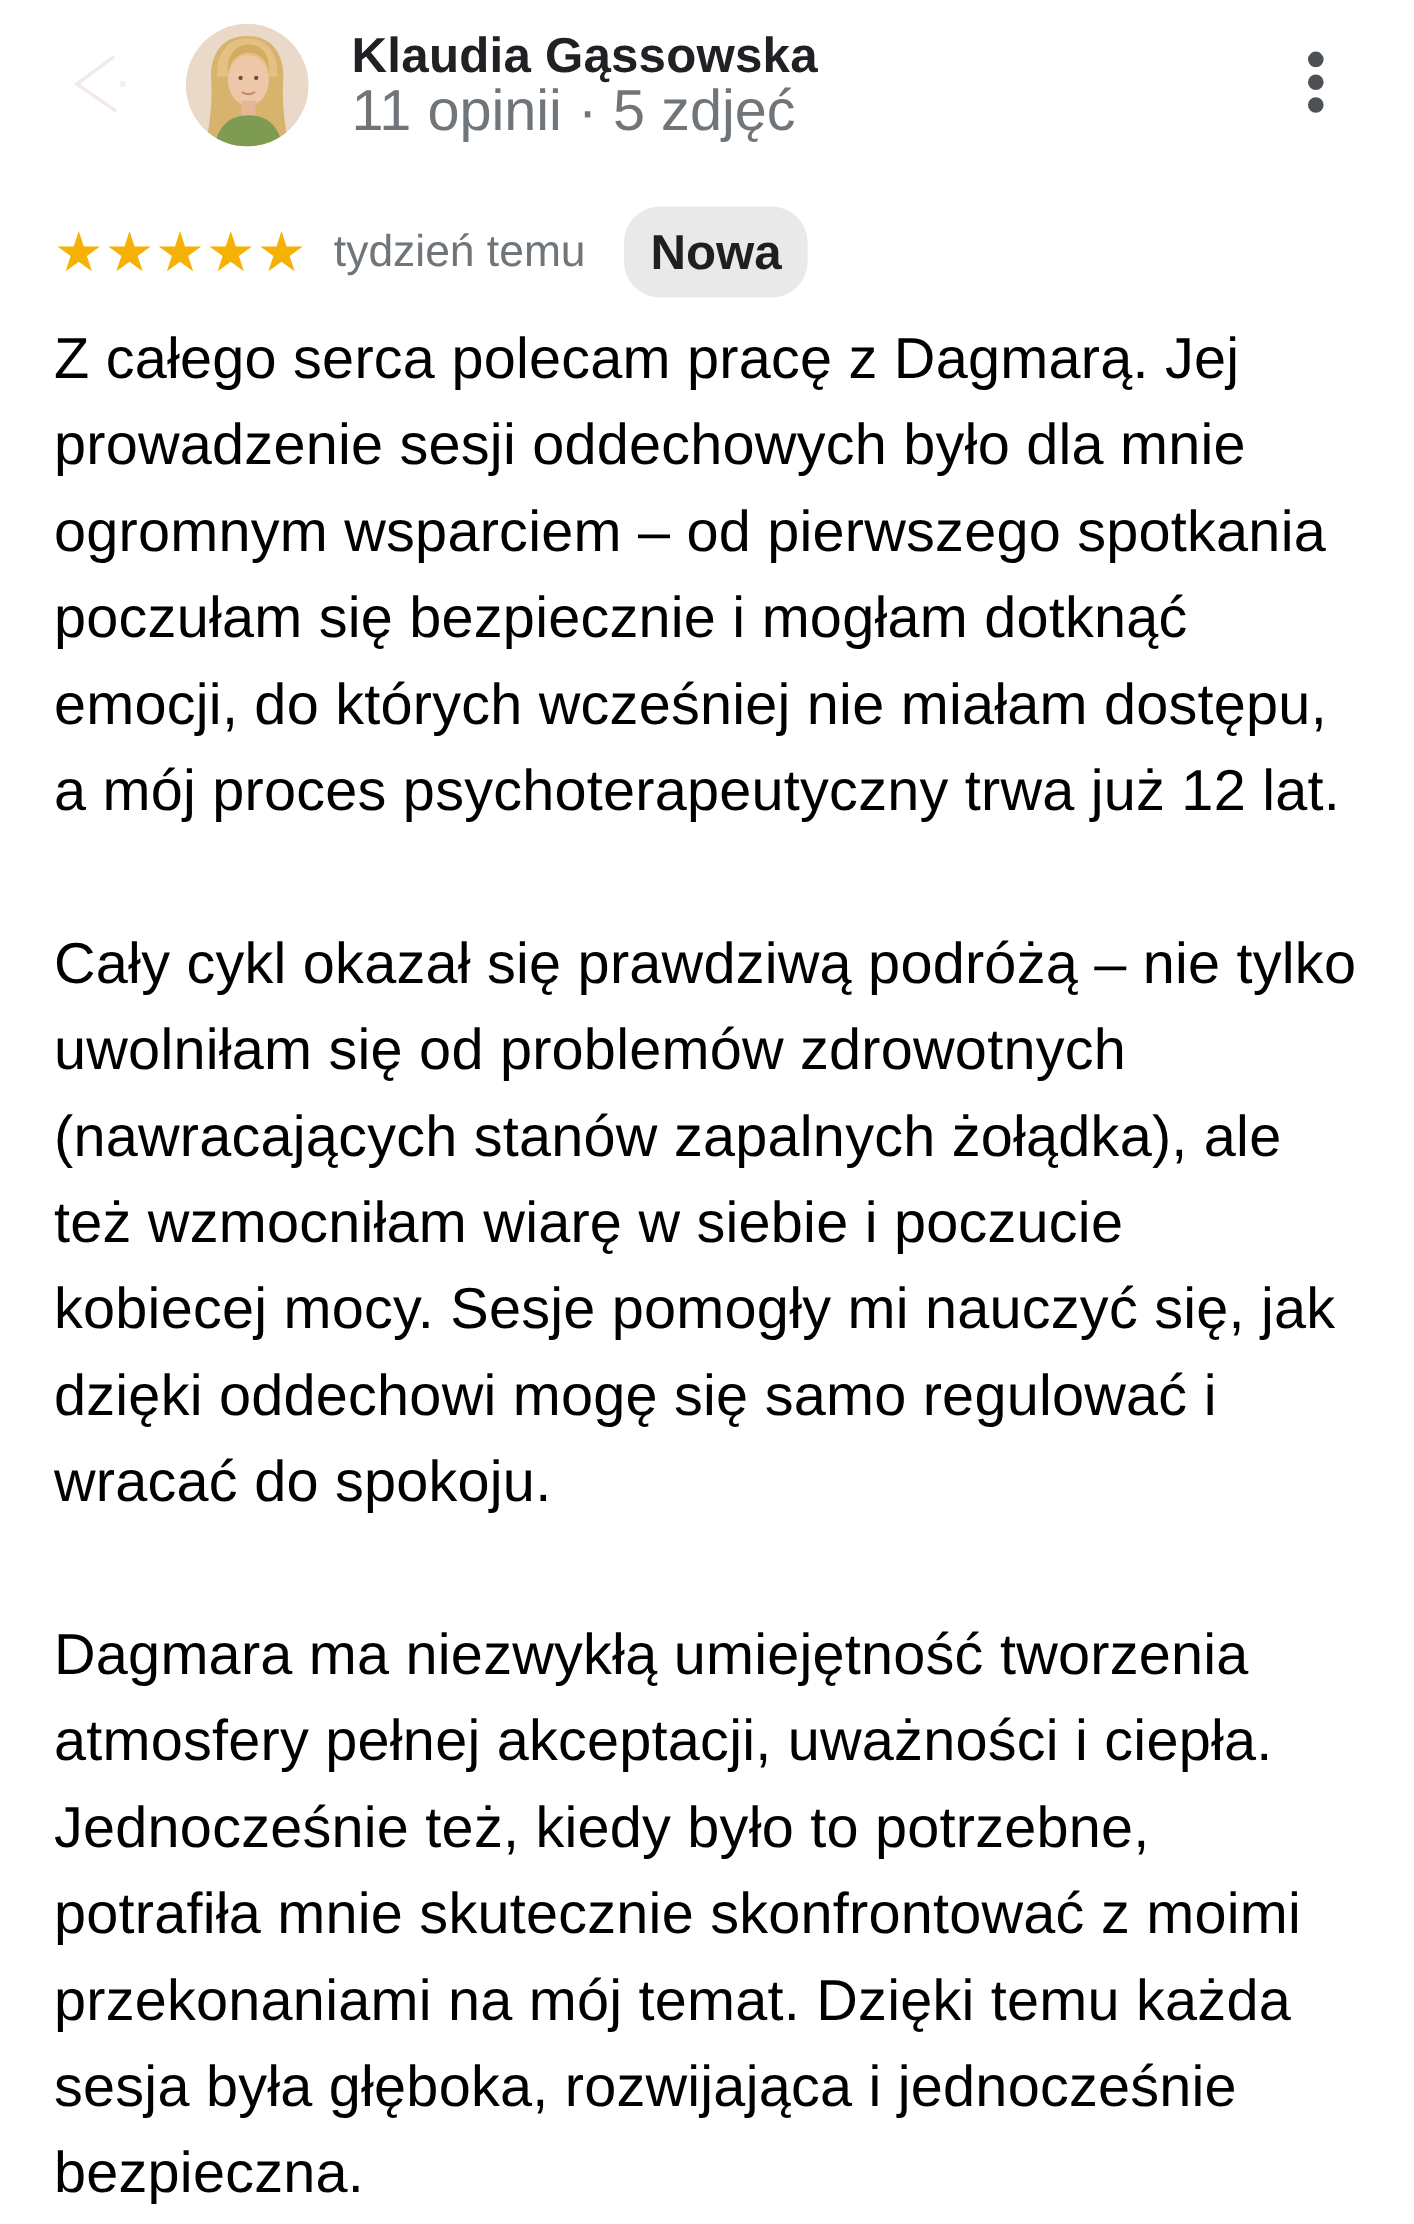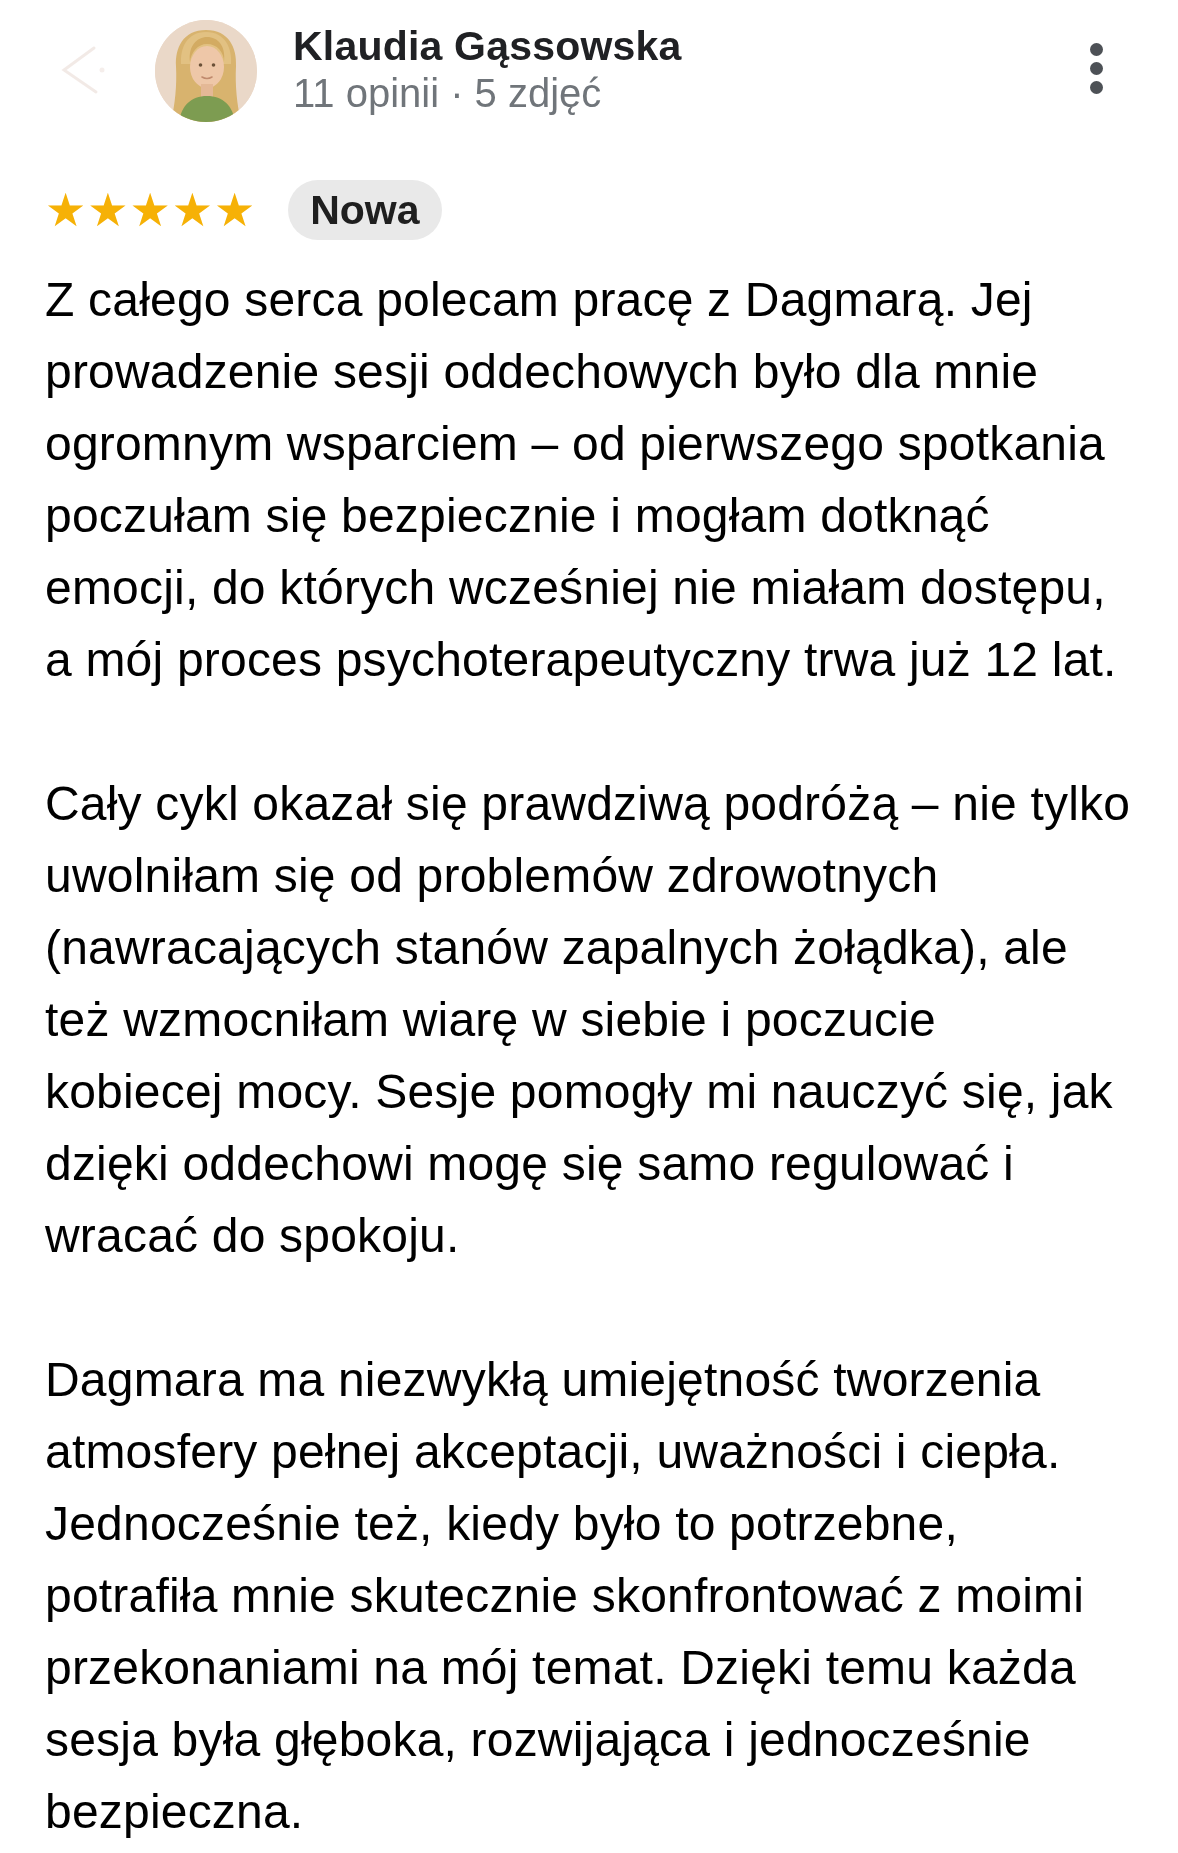--- a/index.html
+++ b/index.html
@@ -34,21 +34,21 @@
   .reviewer-name {
     position: absolute; left: 293px; top: 22px;
     font-size: 41px; font-weight: 700;
     line-height: 48px;
     color: #202124;
     letter-spacing: 0.2px;
     white-space: nowrap;
   }
   .reviewer-meta {
     position: absolute; left: 293px; top: 72px;
-    font-size: 40px; font-weight: 400;
+    font-size: 48px; font-weight: 400;
     line-height: 42px;
     color: #70757a;
     white-space: nowrap;
   }
 
   .kebab {
     position: absolute; left: 1076px; top: 32px;
     width: 40px; height: 72px;
     display: flex; flex-direction: column;
     align-items: center; justify-content: center;
@@ -77,21 +77,21 @@
     white-space: nowrap;
   }
   .time-ago {
     margin-left: 22px;
     font-size: 37px;
     color: #70757a;
     white-space: nowrap;
   }
   .badge {
     margin-left: 32px;
-    height: 60px;
+    height: 76px;
     padding: 0 22px;
     background: #e9e9e9;
     border-radius: 30px;
     display: flex; align-items: center;
     font-size: 41px; font-weight: 700;
     color: #1f1f1f;
     white-space: nowrap;
   }
 
   
@@ -140,20 +140,21 @@
   <div class="reviewer-meta">11 opinii · 5 zdjęć</div>
 
   <button class="kebab" aria-label="Więcej opcji">
     <span class="dot"></span>
     <span class="dot"></span>
     <span class="dot"></span>
   </button>
 
   <div class="rating-row">
     <span class="stars" aria-label="5 gwiazdek">★★★★★</span>
+    <span class="time-ago">tydzień temu</span>
     <span class="badge">Nowa</span>
   </div>
 
   <div class="review-text">Z całego serca polecam pracę z Dagmarą. Jej
 prowadzenie sesji oddechowych było dla mnie
 ogromnym wsparciem – od pierwszego spotkania
 poczułam się bezpiecznie i mogłam dotknąć
 emocji, do których wcześniej nie miałam dostępu,
 a mój proces psychoterapeutyczny trwa już 12 lat.
 

